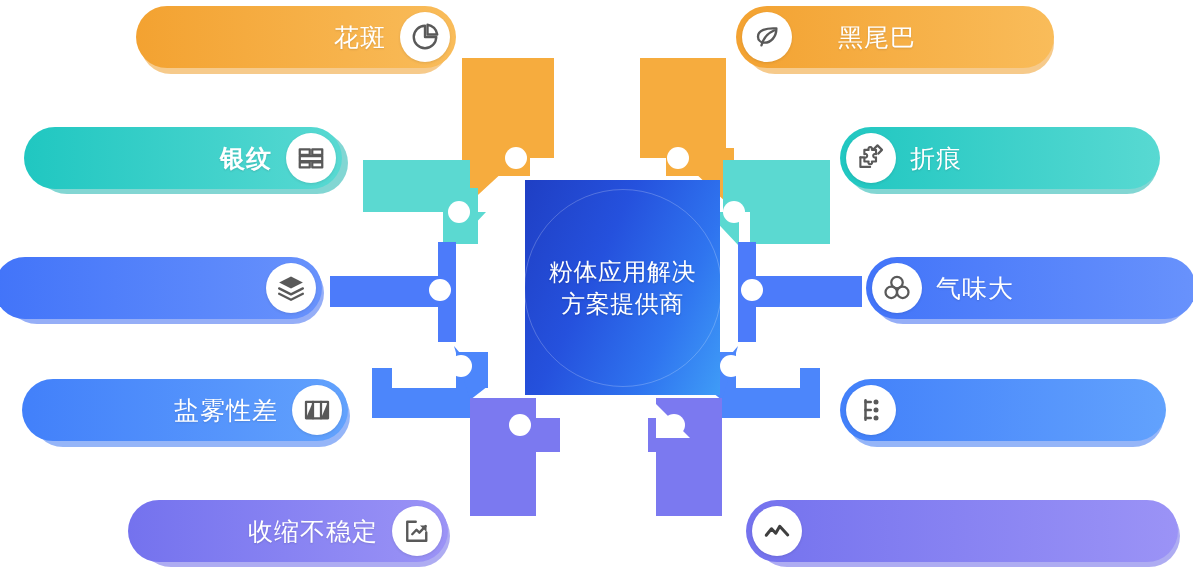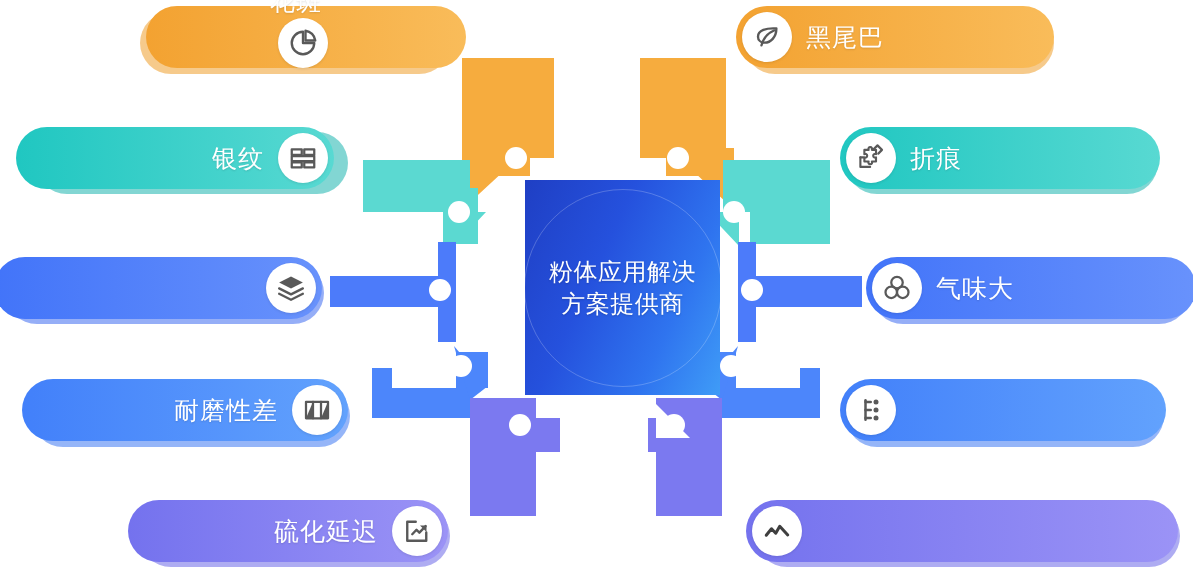--- a/index.html
+++ b/index.html
@@ -138,43 +138,43 @@
     </g>
   </svg>
 
   <div class="hub">
     <div class="hub-ring"></div>
     <div class="hub-text">粉体应用解决
 方案提供商</div>
   </div>
 
   <div class="pill-shadow" style="left:140px;top:12px;width:310px;background:#EE9F2C;"></div>
-  <div class="pill left" style="left:146px;top:6px;width:320px;background:linear-gradient(90deg,#F3A231 0%,#F9BC5A 100%);flex-direction:column;">
+  <div class="pill left" style="left:136px;top:6px;width:320px;background:linear-gradient(90deg,#F3A231 0%,#F9BC5A 100%);">
     <span class="pill-label">花斑</span>
     <span class="badge">
       <svg width="30" height="30" viewBox="0 0 24 24" fill="none" stroke="#595959" stroke-width="1.9" stroke-linecap="round" stroke-linejoin="round">
         <path d="M12 3a9 9 0 1 0 9 9h-9z"></path>
         <path d="M14 2.2A9 9 0 0 1 21.8 10H14z"></path>
       </svg>
     </span>
   </div>
 
   <div class="pill-shadow" style="left:744px;top:12px;width:310px;background:#EE9F2C;"></div>
-  <div class="pill right" style="left:736px;top:6px;width:318px;background:linear-gradient(90deg,#F3A231 0%,#F9BC5A 100%);">
+  <div class="pill right" style="left:736px;top:6px;width:318px;background:linear-gradient(90deg,#F3A231 0%,#F9BC5A 100%);gap:32px;">
     <span class="badge">
       <svg width="30" height="30" viewBox="0 0 24 24" fill="none" stroke="#595959" stroke-width="1.9" stroke-linecap="round" stroke-linejoin="round">
         <path d="M19.5 5.2c0 7-4.6 11.3-9.4 11.3-3 0-5.3-2-5.3-4.8 0-5.1 6.5-7 14.7-6.5z"></path>
         <path d="M17.6 6.8C12.4 9 9 13.4 7.6 18.6"></path>
       </svg>
     </span>
     <span class="pill-label">黑尾巴</span>
   </div>
 
   <div class="pill-shadow" style="left:36px;top:132px;width:312px;background:#1BB4AE;"></div>
-  <div class="pill left" style="left:16px;top:127px;width:318px;background:linear-gradient(90deg,#20C7C1 0%,#58D9D2 100%);">
+  <div class="pill left" style="left:24px;top:127px;width:318px;background:linear-gradient(90deg,#20C7C1 0%,#58D9D2 100%);font-weight:bold;">
     <span class="pill-label">银纹</span>
     <span class="badge">
       <svg width="30" height="30" viewBox="0 0 24 24" fill="none" stroke="#595959" stroke-width="1.8" stroke-linecap="round" stroke-linejoin="round">
         <rect x="3" y="5" width="8" height="4.5"></rect>
         <rect x="13" y="5" width="8" height="4.5"></rect>
         <rect x="3" y="10.5" width="18" height="4"></rect>
         <rect x="3" y="15.5" width="8" height="4"></rect>
         <rect x="13" y="15.5" width="8" height="4"></rect>
       </svg>
     </span>
@@ -210,21 +210,21 @@
         <circle cx="12" cy="7.6" r="4.6"></circle>
         <circle cx="7.4" cy="15.4" r="4.6"></circle>
         <circle cx="16.6" cy="15.4" r="4.6"></circle>
       </svg>
     </span>
     <span class="pill-label">气味大</span>
   </div>
 
   <div class="pill-shadow" style="left:32px;top:385px;width:318px;background:#3E78F2;"></div>
   <div class="pill left" style="left:22px;top:379px;width:326px;background:linear-gradient(90deg,#4280FA 0%,#62A2FD 100%);">
-    <span class="pill-label">耐磨性差</span>
+    <span class="pill-label">盐雾性差</span>
     <span class="badge">
       <svg width="30" height="30" viewBox="0 0 24 24" fill="none" stroke="#595959" stroke-width="1.8" stroke-linecap="round" stroke-linejoin="round">
         <path d="M3.2 5.4h17.6v13.2H3.2z"></path>
         <path d="M8.8 5.4v13.2M15.2 5.4v13.2"></path>
         <path d="M3.2 18.6h5.6V5.4" fill="#595959" stroke="none"></path>
         <path d="M15.2 18.6h5.6V5.4" fill="#595959" stroke="none"></path>
       </svg>
     </span>
   </div>
 
@@ -236,21 +236,21 @@
         <path d="M7.6 5.6h4.2M7.6 12h4.2M7.6 18.4h4.2"></path>
         <circle cx="16" cy="5.6" r="2" fill="#595959" stroke="none"></circle>
         <circle cx="16" cy="12" r="2" fill="#595959" stroke="none"></circle>
         <circle cx="16" cy="18.4" r="2" fill="#595959" stroke="none"></circle>
       </svg>
     </span>
   </div>
 
   <div class="pill-shadow" style="left:140px;top:505px;width:310px;background:#6C68E8;"></div>
   <div class="pill left" style="left:128px;top:500px;width:320px;background:linear-gradient(90deg,#7472EE 0%,#9B93F6 100%);">
-    <span class="pill-label">硫化延迟</span>
+    <span class="pill-label">收缩不稳定</span>
     <span class="badge">
       <svg width="30" height="30" viewBox="0 0 24 24" fill="none" stroke="#595959" stroke-width="1.9" stroke-linecap="round" stroke-linejoin="round">
         <path d="M19.4 13.2v6.6H4.2V4.6h6.8"></path>
         <path d="M8.2 14.6l3.4-3.6 2.3 2.3 5-5.2"></path>
         <path d="M14.4 7.6h5.2v5.2" fill="#595959" stroke="none"></path>
       </svg>
     </span>
   </div>
 
   <div class="pill-shadow" style="left:756px;top:505px;width:424px;background:#6C68E8;"></div>

